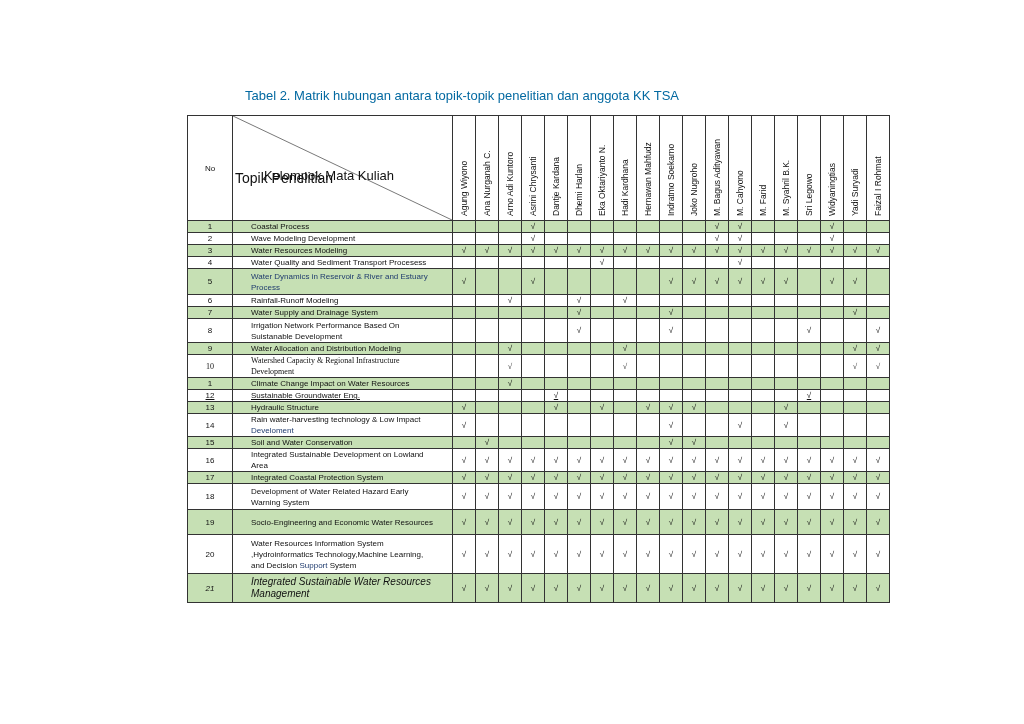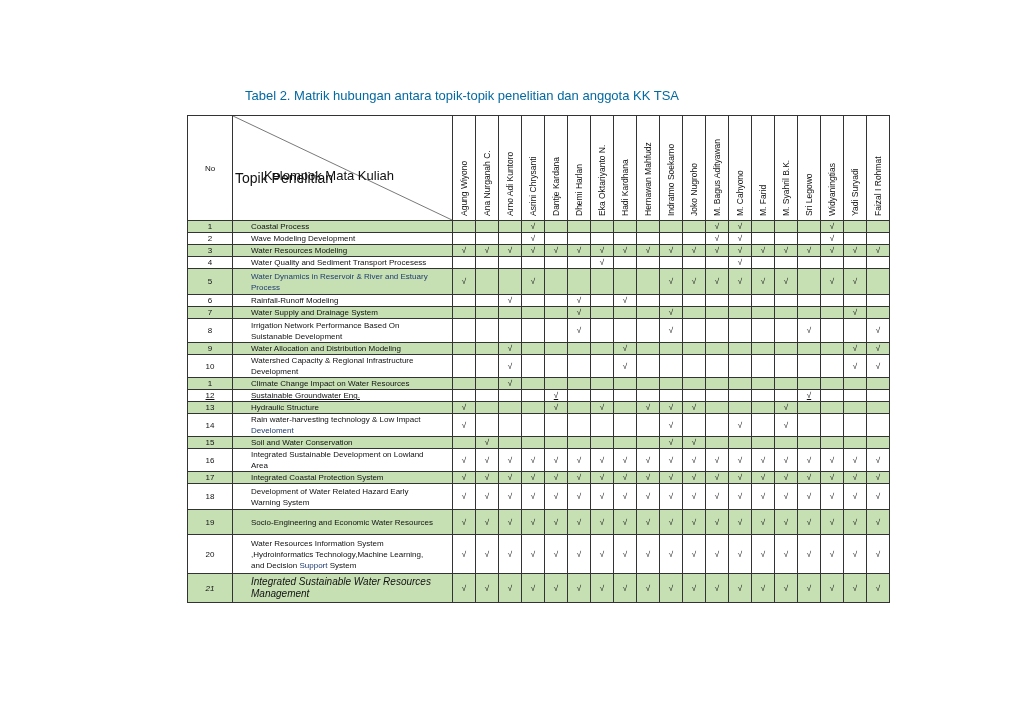--- a/index.html
+++ b/index.html
@@ -298,21 +298,21 @@
         <td class="chk"></td>
         <td class="chk"></td>
         <td class="chk"></td>
         <td class="chk"></td>
         <td class="chk"></td>
         <td class="chk"></td>
         <td class="chk"></td>
         <td class="chk"><span>√</span></td>
         <td class="chk"><span>√</span></td>
       </tr>
-      <tr class="white" style="height: 23px;">
+      <tr class="white" style="height: 23px; font-family: Liberation Serif, serif;">
         <td class="no">10</td>
         <td class="topic">Watershed Capacity &amp; Regional Infrastructure Development</td>
         <td class="chk"></td>
         <td class="chk"></td>
         <td class="chk"><span>√</span></td>
         <td class="chk"></td>
         <td class="chk"></td>
         <td class="chk"></td>
         <td class="chk"></td>
         <td class="chk"><span>√</span></td>

